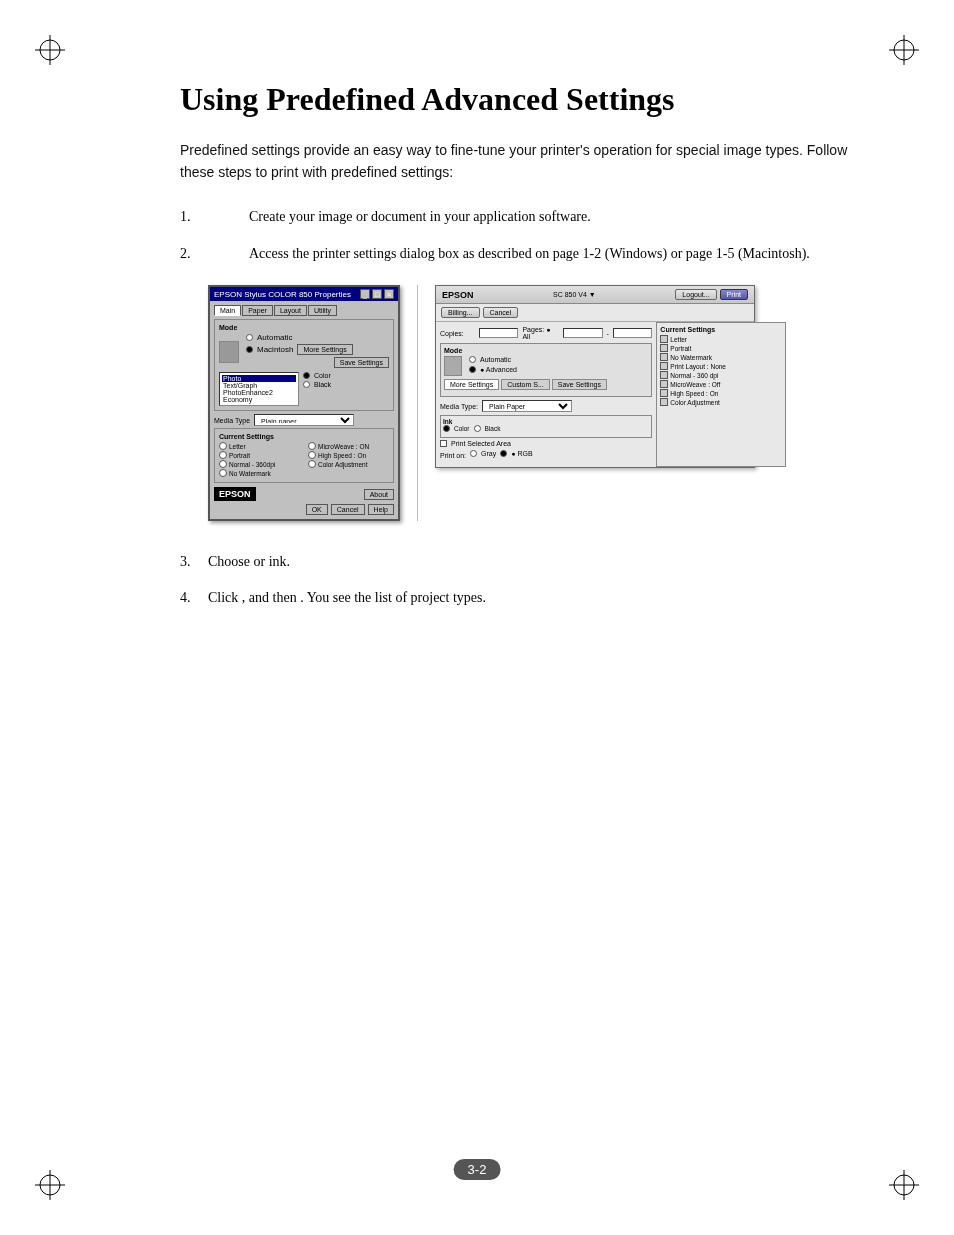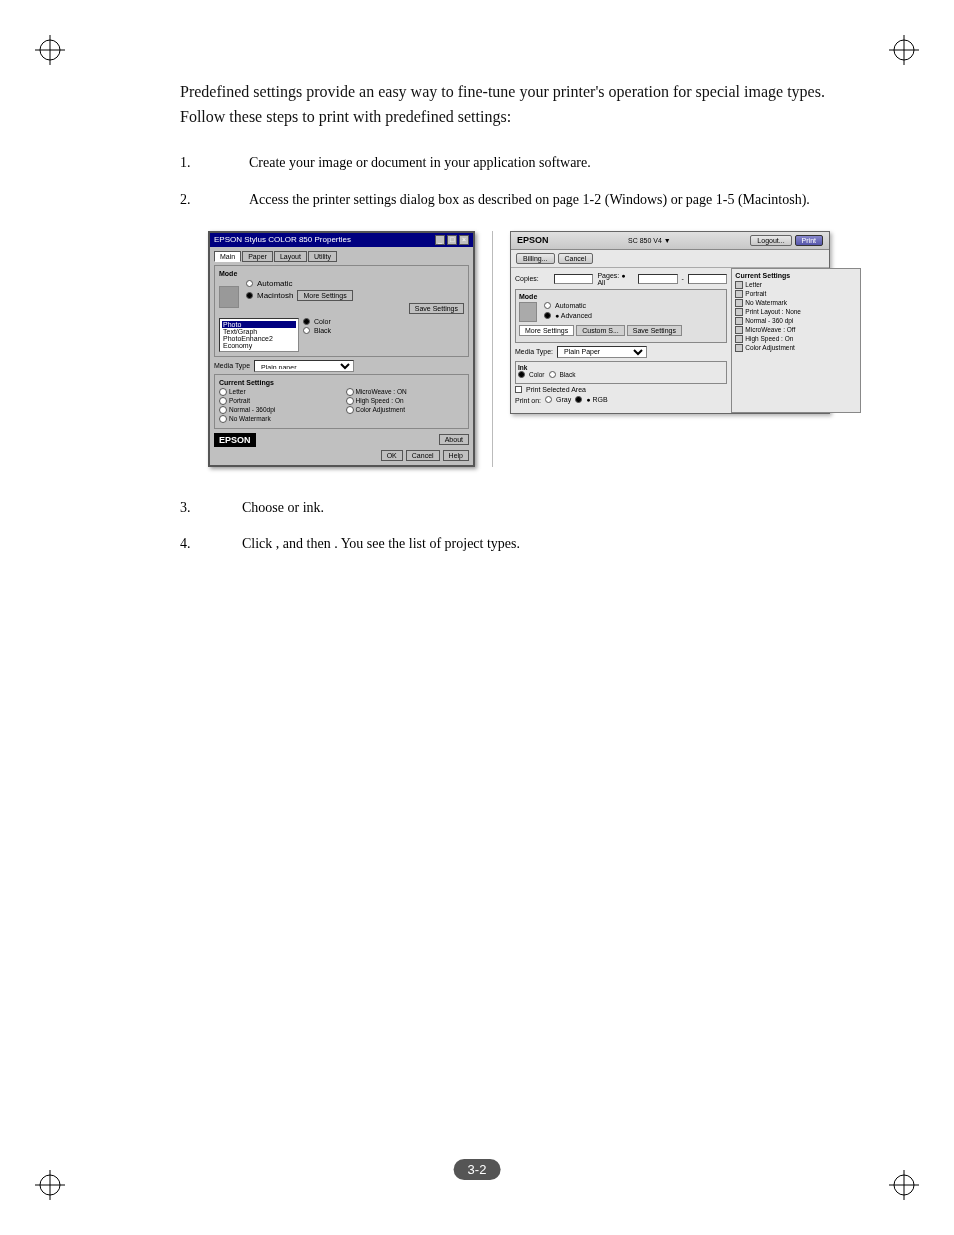--- a/index.html
+++ b/index.html
@@ -53,24 +53,24 @@
     h1 {
       font-family: Georgia, 'Times New Roman', serif;
       font-size: 32px;
       font-weight: bold;
       line-height: 1.2;
       margin-bottom: 22px;
       color: #000;
     }
 
     .intro-text {
-      font-size: 16px;
+      font-size: 14px;
       line-height: 1.55;
       margin-bottom: 22px;
-      font-family: Liberation Serif, serif;
+      font-family: Liberation Sans, sans-serif;
       color: #111;
     }
 
     .step-list {
       list-style: none;
       margin-bottom: 18px;
     }
 
     .step-item {
       display: flex;
@@ -104,21 +104,21 @@
       display: flex;
       gap: 12px;
       margin: 20px 0 30px 28px;
       align-items: flex-start;
     }
 
     
     .win-dialog {
       border: 2px solid #555;
       background: #c0c0c0;
-      width: 267px;
+      width: 192px;
       font-family: Arial, sans-serif;
       font-size: 8px;
       box-shadow: 2px 2px 4px rgba(0,0,0,0.4);
     }
 
     .win-title-bar {
       background: #000080;
       color: white;
       padding: 2px 4px;
       font-size: 8px;
@@ -431,21 +431,20 @@
       line-height: 1.55;
       font-family: Georgia, serif;
     }
 
     .step-num-col {
       min-width: 28px;
     }
 
     .step-content-col {
       flex: 1;
-      margin-left: 34px;
     }
 
     
     .page-number-container {
       position: absolute;
       bottom: 55px;
       left: 50%;
       transform: translateX(-50%);
       background: #555;
       color: #fff;
@@ -484,20 +483,21 @@
     <circle cx="20" cy="20" r="10" fill="none"></circle>
     <line x1="20" y1="5" x2="20" y2="35"></line>
     <line x1="5" y1="20" x2="35" y2="20"></line>
   </svg>
 </div>
 
 <div class="page-content">
 
 
   <div class="main-area">
+    <h1>Using Predefined Advanced Settings</h1>
 
     <p class="intro-text">Predefined settings provide an easy way to fine-tune your printer's operation for special image types. Follow these steps to print with predefined settings:</p>
 
     <ol class="step-list">
       <li class="step-item">
         <span class="step-num">1.</span>
         <span class="step-text">Create your image or document in your application software.</span>
       </li>
       <li class="step-item">
         <span class="step-num">2.</span>

